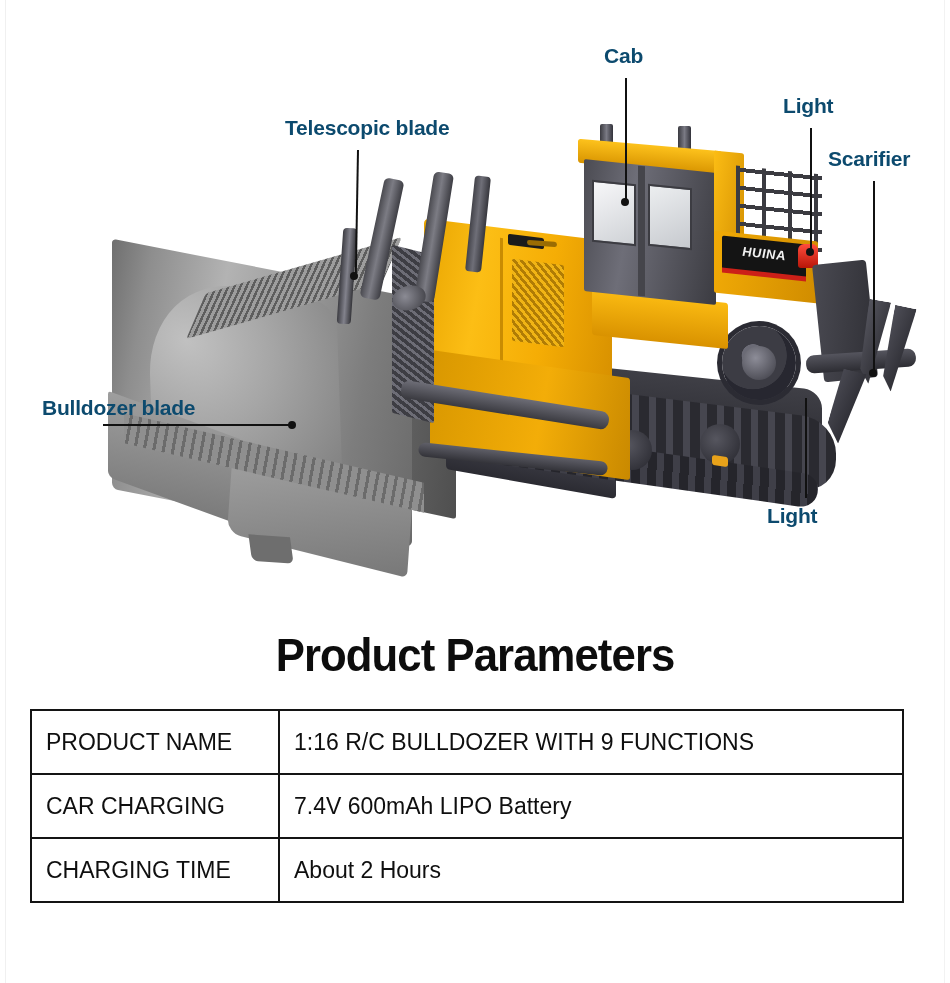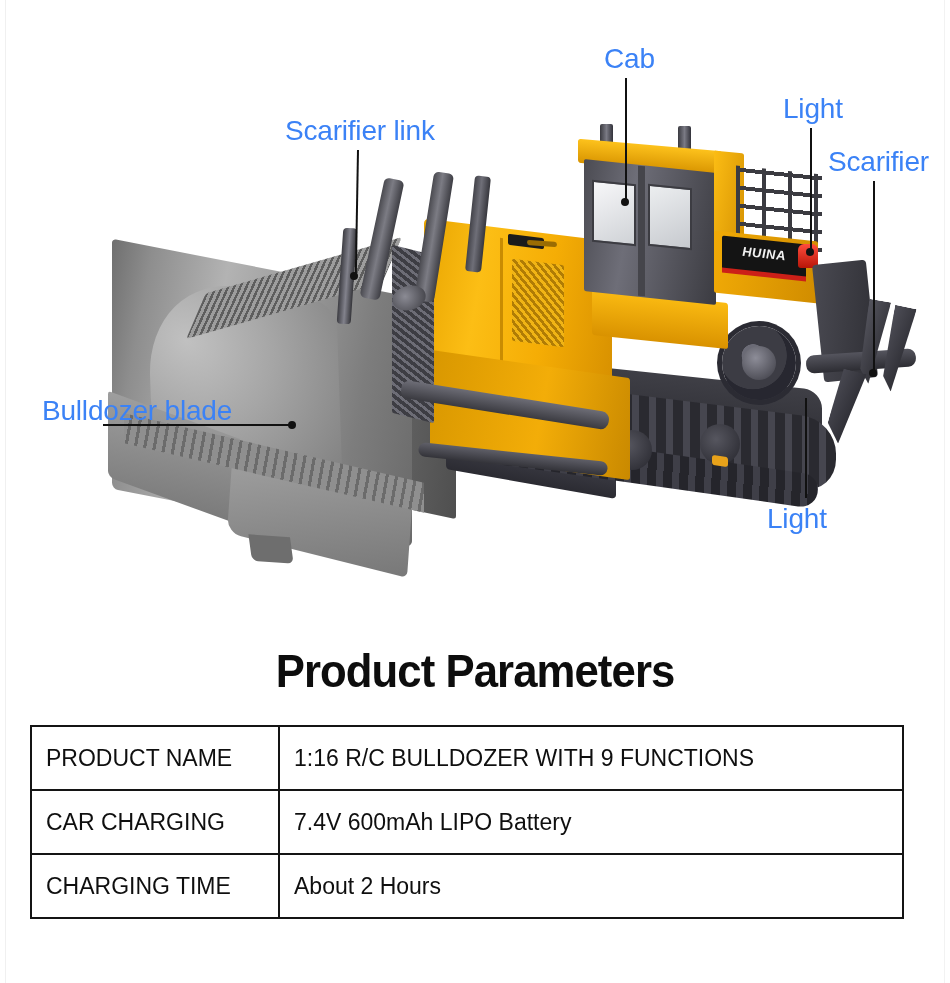--- a/index.html
+++ b/index.html
@@ -37,23 +37,23 @@
   }
   #machine-stage {
     position: absolute;
     left: 0; top: 0;
     width: 950px; height: 620px;
   }
 
   
   .callout-label {
     position: absolute;
-    color: #3b82f6;
-    font-weight: normal;
-    font-size: 28px;
+    color: #0c4a6e;
+    font-weight: bold;
+    font-size: 21px;
     line-height: 1;
     letter-spacing: -0.2px;
     white-space: nowrap;
     font-family: "Liberation Sans", sans-serif;
   }
   
   .leader {
     position: absolute;
     background: #111111;
   }
@@ -439,21 +439,21 @@
     left: 446px; top: 440px;
     width: 170px; height: 44px;
     background: linear-gradient(180deg,#474751,#2b2b32);
     transform: skewY(10deg);
     border-radius: 4px;
   }
 
   
   #params-section {
     position: absolute;
-    left: 0; top: 620px;
+    left: 0; top: 604px;
     width: 950px; height: 363px;
   }
   #params-title {
     position: absolute;
     left: 0; top: 23px;
     width: 950px;
     text-align: center;
     font-size: 47px;
     font-weight: bold;
     color: #0d0d0d;
@@ -558,21 +558,21 @@
 
       <div class="bd push-arm-a"></div>
       <div class="bd push-arm-b"></div>
       <div class="bd push-arm-c"></div>
       <div class="bd tilt-cyl"></div>
       <div class="bd link-pivot"></div>
       <div class="bd lower-link"></div>
       <div class="bd lower-link-2"></div>
     </div>
 
-    <div class="callout-label" style="left:285px; top:117px;">Scarifier link</div>
+    <div class="callout-label" style="left:285px; top:117px;">Telescopic blade</div>
     <div class="leader vert" style="left:357px; top:150px; height:126px; transform:rotate(1deg); transform-origin:top center;"></div>
     <div class="leader-dot" style="left:350px; top:272px;"></div>
 
     <div class="callout-label" style="left:604px; top:45px;">Cab</div>
     <div class="leader vert" style="left:625px; top:78px; height:124px;"></div>
     <div class="leader-dot" style="left:621px; top:198px;"></div>
 
     <div class="callout-label" style="left:783px; top:95px;">Light</div>
     <div class="leader vert" style="left:810px; top:128px; height:124px;"></div>
     <div class="leader-dot" style="left:806px; top:248px;"></div>

